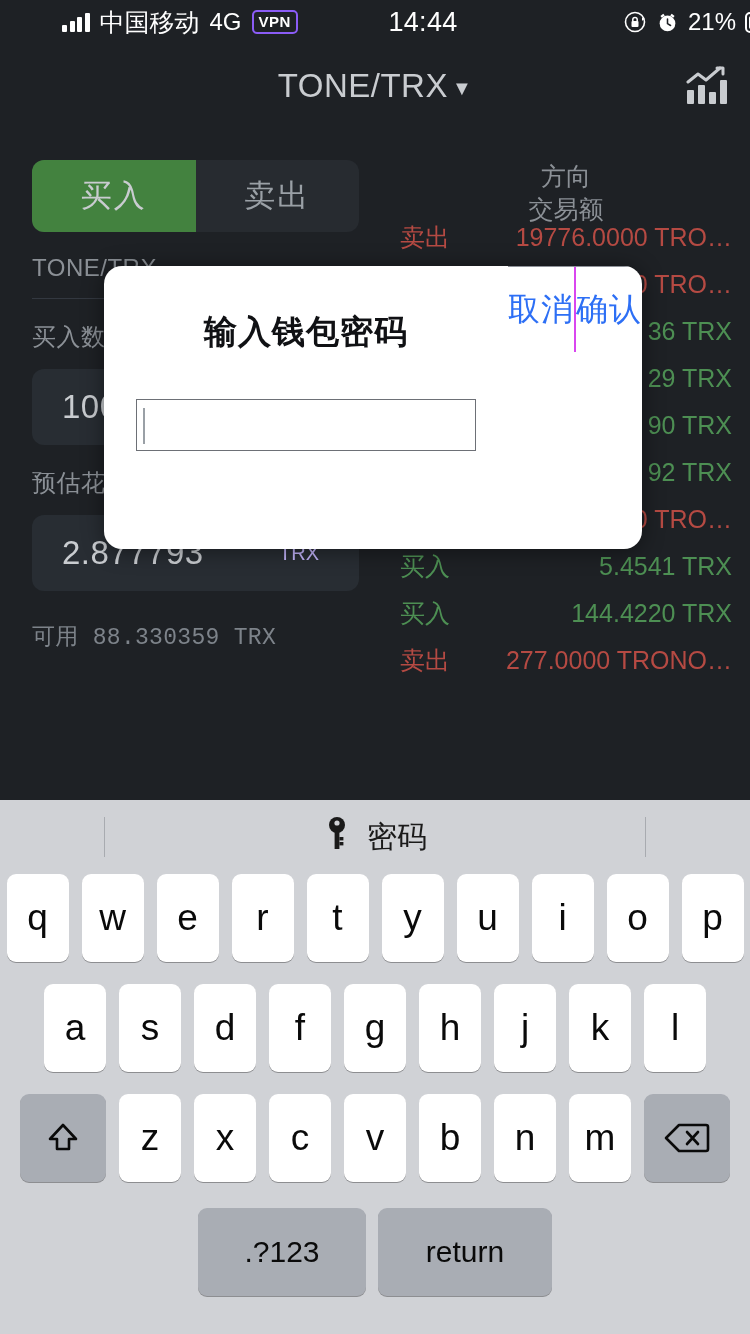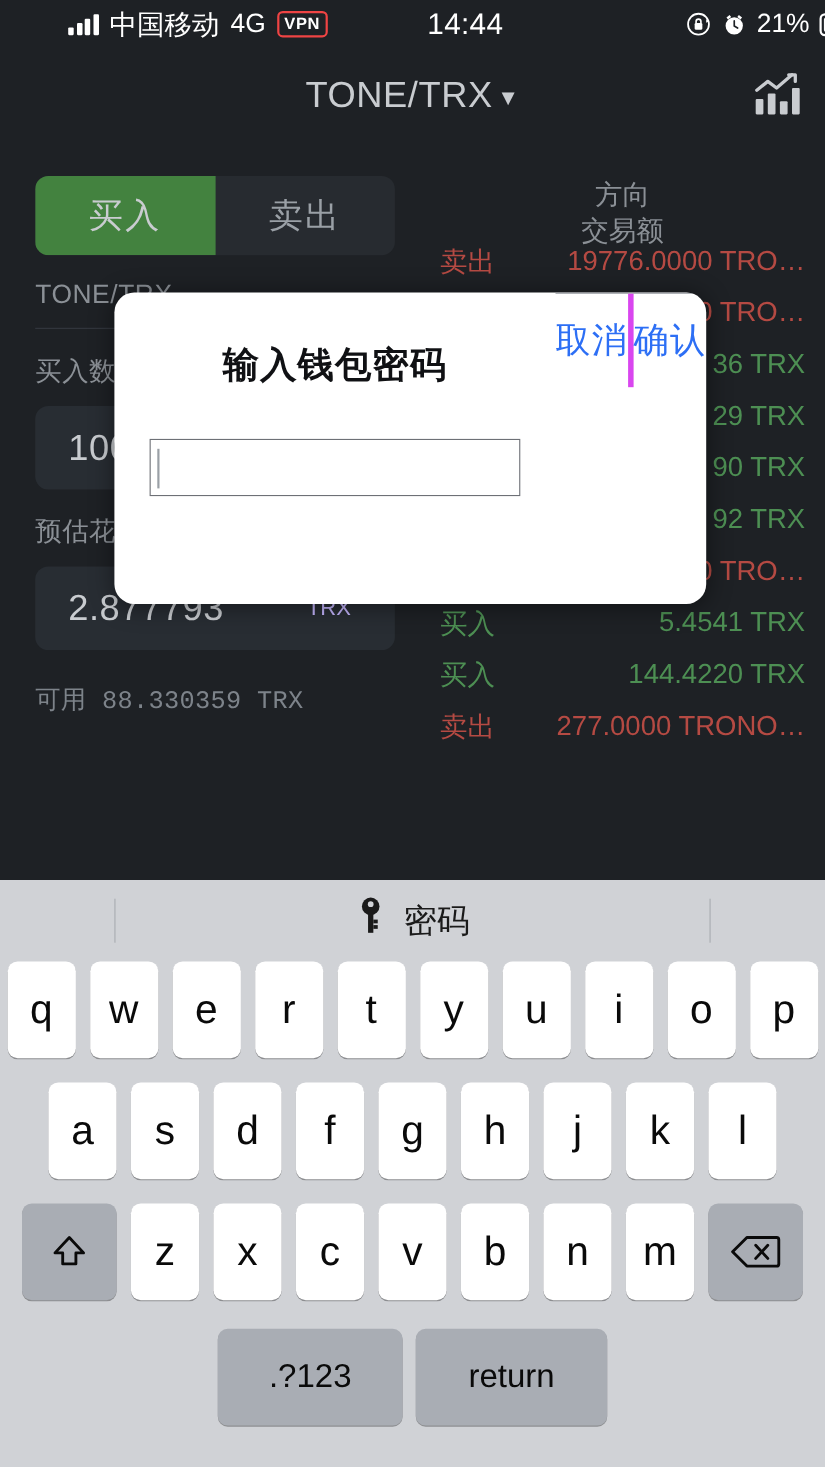--- a/index.html
+++ b/index.html
@@ -19,21 +19,21 @@
   .sb-left { position:absolute; left:14px; display:flex; align-items:center; gap:10px; }
   .sb-center { position:absolute; left:0; width:750px; text-align:center; font-size:27px; font-weight:400; letter-spacing:.3px; }
   .sb-right { position:absolute; right:12px; display:flex; align-items:center; gap:9px; }
   .bars { display:flex; align-items:flex-end; gap:2.5px; height:20px; }
   .bars i { display:block; width:5px; background:#fff; border-radius:1px; }
   .bars i:nth-child(1){height:7px}.bars i:nth-child(2){height:11px}
   .bars i:nth-child(3){height:15px}.bars i:nth-child(4){height:19px}
   .carrier { font-size:25px; }
   .net { font-size:24px; }
   .vpn {
-    font-size:15px; border:2px solid #ef4444; border-radius:5px;
+    font-size:15px; border:2px solid #8b5cf6; border-radius:5px;
     padding:1px 5px; line-height:1.15; letter-spacing:.5px; font-weight:600;
   }
   .pct { font-size:24px; }
   .batt { position:relative; width:41px; height:21px; border:2px solid #fff; border-radius:5px; }
   .batt::after { content:""; position:absolute; right:-6px; top:6px; width:3px; height:7px; background:#fff; border-radius:0 2px 2px 0; }
   .batt i { position:absolute; left:2px; top:2px; bottom:2px; width:21%; background:#fff; border-radius:2px; display:block; }
   .svgicn { display:block; }
 
   
   .apphdr { position:absolute; top:52px; left:0; width:750px; height:68px; }
@@ -90,21 +90,21 @@
   .modal-title { text-align:center; font-size:33px; color:#101114; font-weight:700;
                  letter-spacing:1px; margin-top:18px; }
   .pwfield {
     margin-top:44px; height:52px; background:#fff; border:1px solid #6d7076;
     position:relative;
   }
   .caretbar { position:absolute; left:6px; top:8px; width:2px; height:36px; background:#9aa0a6; }
   .modal-actions { display:flex; height:86px; border-top:1px solid #8e9299; }
   .mbtn { flex:1; display:flex; align-items:center; justify-content:center;
           font-size:32px; color:#2d6ff5; letter-spacing:1px; }
-  .mbtn + .mbtn { border-left:5px solid #d946ef; }
+  .mbtn + .mbtn { border-left:2px solid #d946ef; }
 
   
   .kb { position:absolute; left:0; bottom:0; width:750px; height:534px; background:#d0d2d6; }
   .kbtop { height:74px; display:flex; align-items:center; justify-content:center; position:relative; }
   .kbtop .sep { position:absolute; width:1px; height:40px; background:#a8abb0; }
   .kbtop .sep.l { left:104px; } .kbtop .sep.r { right:104px; }
   .kbsugg { display:flex; align-items:center; gap:16px; font-size:30px; color:#1a1a1a; }
 
   .kbrow { display:flex; justify-content:center; align-items:center; gap:13px; margin-bottom:22px; }
   .key {

